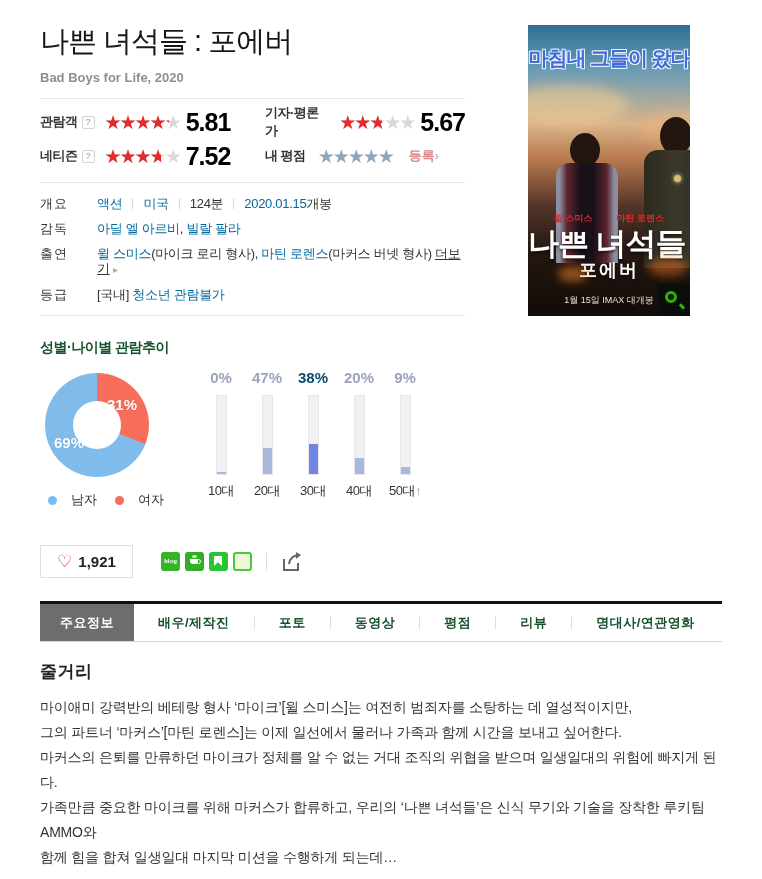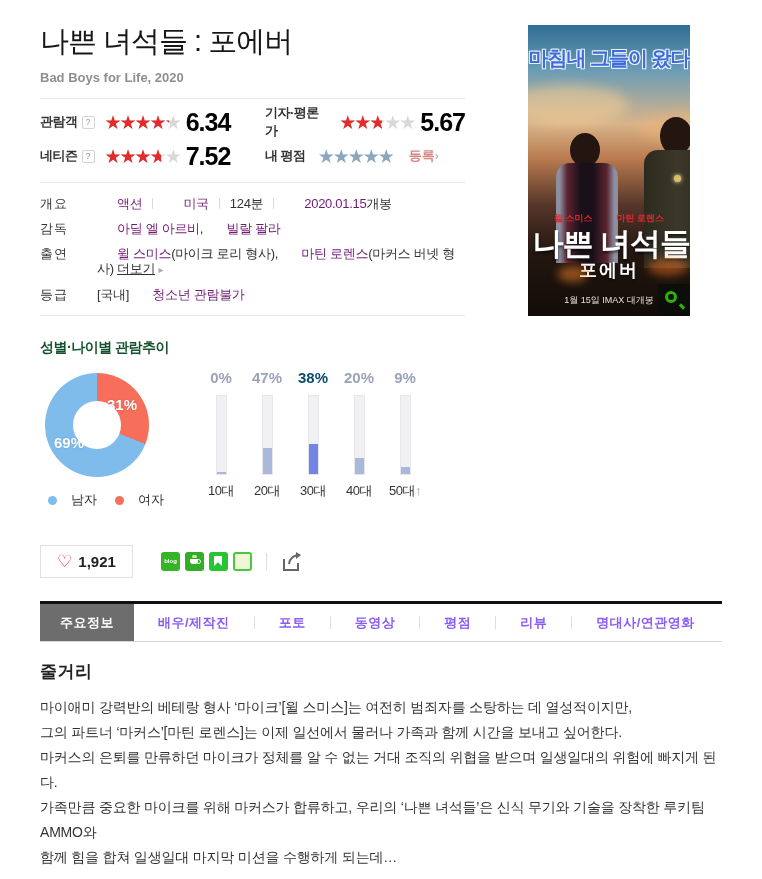--- a/index.html
+++ b/index.html
@@ -27,21 +27,21 @@
   .stars.my { color:#8ca7bd; margin-left:12px; }
   .score { font-size:25px; font-weight:bold; color:#000; letter-spacing:-1px; }
   .register-link { font-size:13px; font-weight:bold; color:#d98586; margin-left:10px; text-decoration:none; }
   .register-arrow { color:#bbb; font-size:12px; }
 
   
   .info { margin-top:13px; }
   .info-row { display:flex; margin-bottom:10px; font-size:13px; line-height:15px; }
   .info-label { width:57px; font-weight:normal; color:#333; flex:none; letter-spacing:1px; }
   .info-value { color:#333; letter-spacing:-0.3px; }
-  .lnk { color:#701a75; text-decoration:none;margin-left:20px; }
+  .lnk { color:#0369a1; text-decoration:none; }
   .sep { display:inline-block; width:1px; height:11px; background:#d9d9d9; margin:0 10px; vertical-align:-1px; }
   .more-link { color:#333; text-decoration:underline; }
   .more-arrow { color:#aaa; font-size:10px; }
 
   
   .demo-heading { margin-top:23px; font-size:14px; font-weight:bold; color:#14532d; letter-spacing:-0.5px; }
   .demo-wrap { margin-top:16px; display:flex; }
   .donut-block { width:150px; flex:none; }
   .donut { position:relative; width:104px; height:104px; border-radius:50%; margin-left:5px; }
   .donut-hole { position:absolute; left:50%; top:50%; width:48px; height:48px; margin:-24px 0 0 -24px;
@@ -102,37 +102,37 @@
     background:linear-gradient(90deg,#8b8fa0 6%,#5c2530 18%,#191019 40%,#191019 60%,#5c2530 82%,#8b8fa0 94%); }
   .fig-right { left:116px; top:92px; }
   .fig-right .head { width:32px; height:38px; margin-left:16px; }
   .fig-right .torso { width:66px; height:118px; margin-top:-5px;
     background:linear-gradient(90deg,#2c2a1e 0%,#3b382a 50%,#2c2a1e 100%); }
   .badge-glint { position:absolute; width:7px; height:7px; border-radius:50%; background:#d8c06a; box-shadow:0 0 4px #ffe9a0; }
   .poster-tagline { position:absolute; top:20px; left:0; right:0; text-align:center; font-size:20px; font-weight:bold;
     letter-spacing:-1px; color:#3f6cd6; text-shadow:-1px -1px 0 #e8f2ff,1px -1px 0 #e8f2ff,-1px 1px 0 #e8f2ff,1px 1px 0 #e8f2ff; }
   .poster-names { position:absolute; top:187px; left:0; right:0; display:flex; justify-content:space-between;
     padding:0 26px; font-size:9px; font-weight:bold; color:#e8262b; }
-  .poster-title { position:absolute; top:198px; left:0; right:0; text-align:right; font-size:31px; font-weight:800;
+  .poster-title { position:absolute; top:198px; left:0; right:0; text-align:left; font-size:31px; font-weight:800;
     color:#fff; letter-spacing:-1px; text-shadow:0 2px 3px rgba(0,0,0,.6); }
   .poster-title2 { position:absolute; top:233px; left:0; right:0; text-align:center; font-size:18px; font-weight:800;
     color:#fff; letter-spacing:2px; text-shadow:0 2px 3px rgba(0,0,0,.6); }
   .poster-release { position:absolute; bottom:9px; left:0; right:0; text-align:center; font-size:9px; color:#e9e2d6; letter-spacing:0; }
   .glow { position:absolute; border-radius:50%; filter:blur(4px); }
   .g1 { left:30px; bottom:34px; width:30px; height:16px; background:rgba(255,140,40,.5); }
   .g2 { left:120px; bottom:40px; width:40px; height:18px; background:rgba(255,120,30,.45); }
   .zoom-btn { position:absolute; right:0; bottom:0; width:32px; height:32px; background:rgba(10,14,10,.85);
     border:none; cursor:pointer; }
   .mag-circle { position:absolute; left:7px; top:7px; width:12px; height:12px; border:3px solid #2db400; border-radius:50%; }
   .mag-handle { position:absolute; left:21px; top:21px; width:6px; height:3px; background:#2db400; transform:rotate(45deg); }
 
   
   .tabbar { position:absolute; left:40px; top:601px; width:682px; border-top:3px solid #111; border-bottom:1px solid #d6d6d6;
     height:41px; display:flex; align-items:stretch; }
-  .tab { display:flex; align-items:center; padding:0 24px; font-size:13px; font-weight:bold; color:#8b5cf6;
+  .tab { display:flex; align-items:center; padding:0 24px; font-size:13px; font-weight:bold; color:#14532d;
     text-decoration:none; letter-spacing:0.5px; position:relative; }
   .tab.active { background:#6d6d6d; color:#fff; padding:10px 20px; }
   .tab-sep { width:1px; height:13px; background:#ddd; align-self:center; }
 
   
   .synopsis { position:absolute; left:40px; top:660px; width:684px; }
   .syn-heading { font-size:17px; font-weight:bold; color:#222; letter-spacing:0.5px; }
   .syn-body { margin-top:12px; font-size:14px; color:#333; line-height:25px; letter-spacing:-0.2px; }
 </style>
 </head>
@@ -142,21 +142,21 @@
 
   <h1 class="title">나쁜 녀석들 : 포에버</h1>
   <div class="subtitle">Bad Boys for Life, 2020</div>
   <hr class="divider">
 
   <div class="ratings">
     <div class="rating-cell">
       <span class="rating-label">관람객</span>
       <span class="help-badge">?</span>
       <span class="stars">★★★★★<span class="star-fill" style="width: 85.7%;">★★★★★</span></span>
-      <span class="score">6.34</span>
+      <span class="score">5.81</span>
     </div>
     <div class="rating-cell">
       <span class="rating-label">기자·평론가</span>
       <span class="stars">★★★★★<span class="star-fill" style="width: 56.7%;">★★★★★</span></span>
       <span class="score">5.67</span>
     </div>
     <div class="rating-cell">
       <span class="rating-label">네티즌</span>
       <span class="help-badge">?</span>
       <span class="stars">★★★★★<span class="star-fill" style="width: 75.2%;">★★★★★</span></span>

